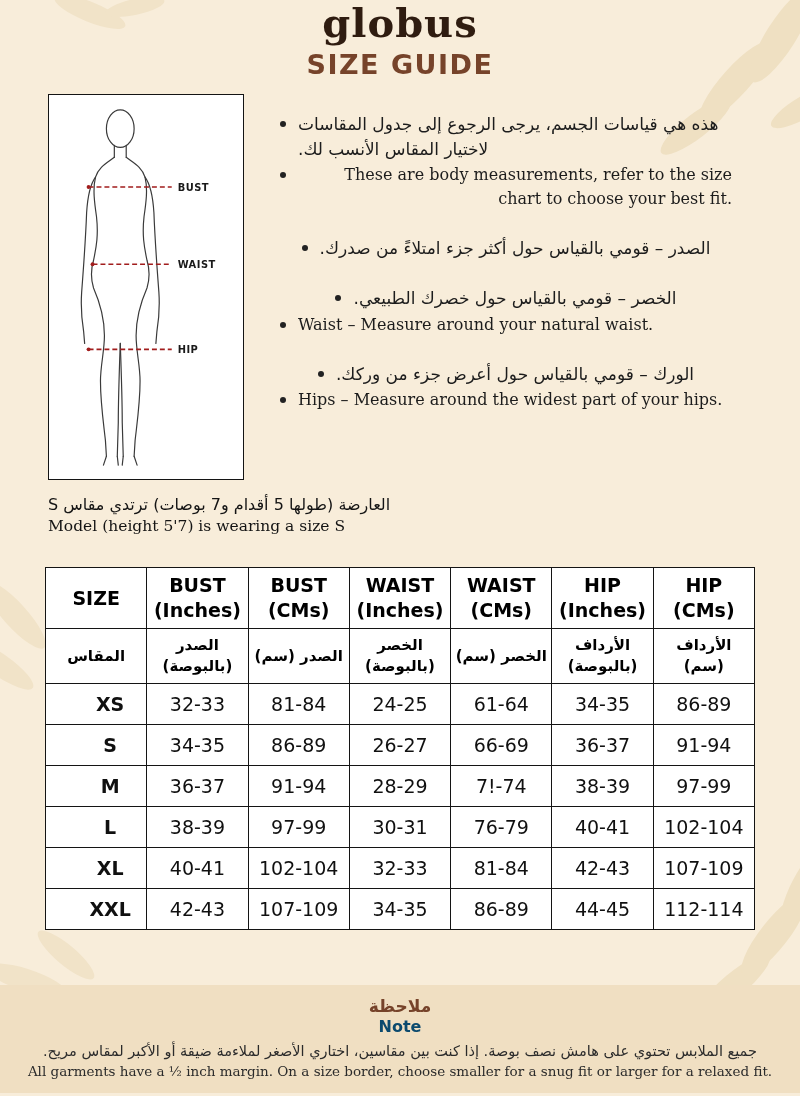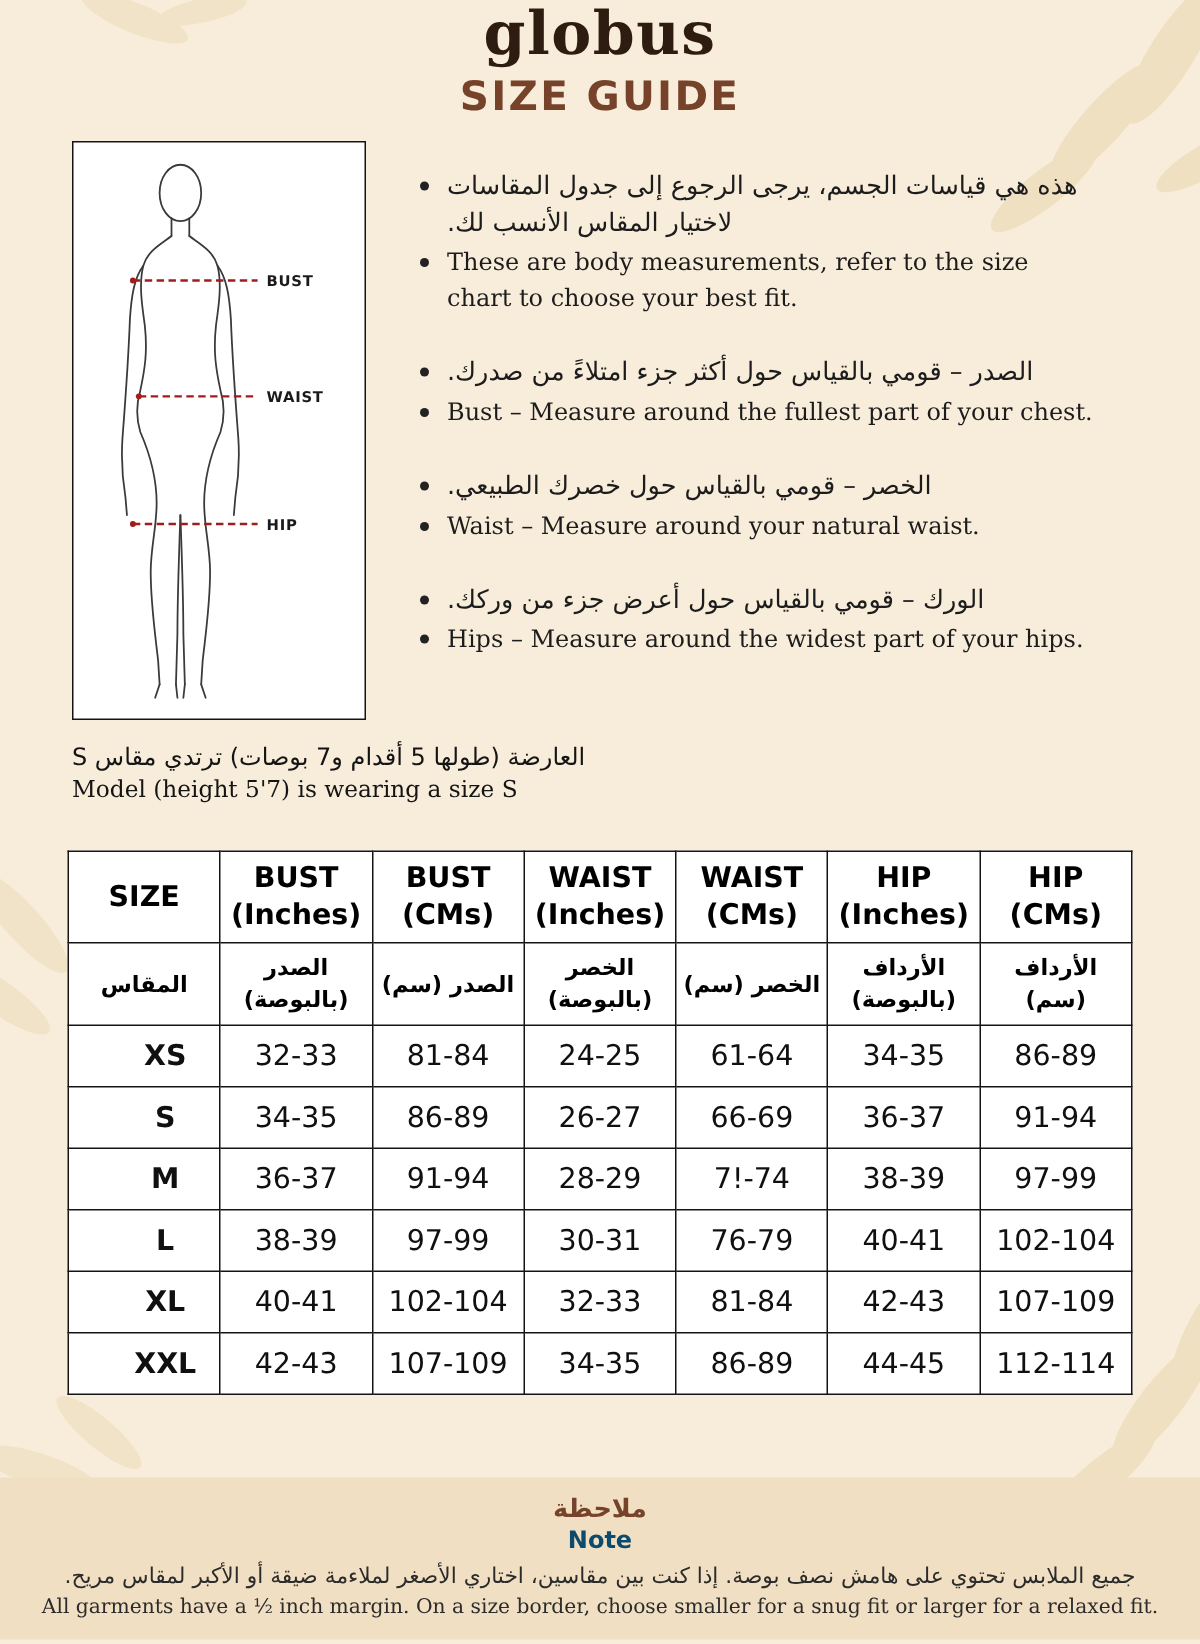--- a/index.html
+++ b/index.html
@@ -27,24 +27,24 @@
   .top { display: flex; padding: 14px 26px 0 48px; }
   .figure-box {
     width: 196px; height: 386px; flex: none;
     background: #ffffff; border: 1.5px solid #141414;
     box-sizing: border-box;
   }
   .figure-box svg { display: block; width: 100%; height: 100%; }
 
   .instructions { list-style: none; margin: 18px 0 0 36px; padding: 0; width: 452px; }
   .instructions li { display: flex; gap: 12px; margin-bottom: 2px; }
-  .instructions li.gap { margin-top: 25px; }
+  .instructions li.gap { margin-top: 25px; justify-content: center; }
   .dot { width: 6px; height: 6px; border-radius: 50%; background: #222; margin-top: 9px; flex: none; }
   .ar-text { font-size: 17px; line-height: 1.45; color: #1c1c1c; text-align: left; }
-  .en-text { font-family: "DejaVu Serif", serif; font-size: 16px; line-height: 1.5; color: #1c1c1c; }
+  .en-text { font-family: "DejaVu Serif", serif; font-size: 16px; line-height: 1.5; color: #1c1c1c; text-align: right; }
 
   .model-note { margin: 15px 0 0 48px; color: #141414; }
   .model-ar { font-size: 16px; text-align: left; }
   .model-en { font-family: "DejaVu Serif", serif; font-size: 15.5px; margin-top: 3px; }
 
   table {
     border-collapse: collapse; table-layout: fixed;
     width: 710px; margin: 32px auto 0;
     background: #ffffff;
   }
@@ -151,24 +151,20 @@
         <span class="ar-text" dir="rtl">هذه هي قياسات الجسم، يرجى الرجوع إلى جدول المقاسات لاختيار المقاس الأنسب لك.</span>
       </li>
       <li>
         <span class="dot"></span>
         <span class="en-text">These are body measurements, refer to the size chart to choose your best fit.</span>
       </li>
       <li class="gap">
         <span class="dot"></span>
         <span class="ar-text" dir="rtl">الصدر – قومي بالقياس حول أكثر جزء امتلاءً من صدرك.</span>
       </li>
-      <li>
-        <span class="dot"></span>
-        <span class="en-text">Bust – Measure around the fullest part of your chest.</span>
-      </li>
       <li class="gap">
         <span class="dot"></span>
         <span class="ar-text" dir="rtl">الخصر – قومي بالقياس حول خصرك الطبيعي.</span>
       </li>
       <li>
         <span class="dot"></span>
         <span class="en-text">Waist – Measure around your natural waist.</span>
       </li>
       <li class="gap">
         <span class="dot"></span>

